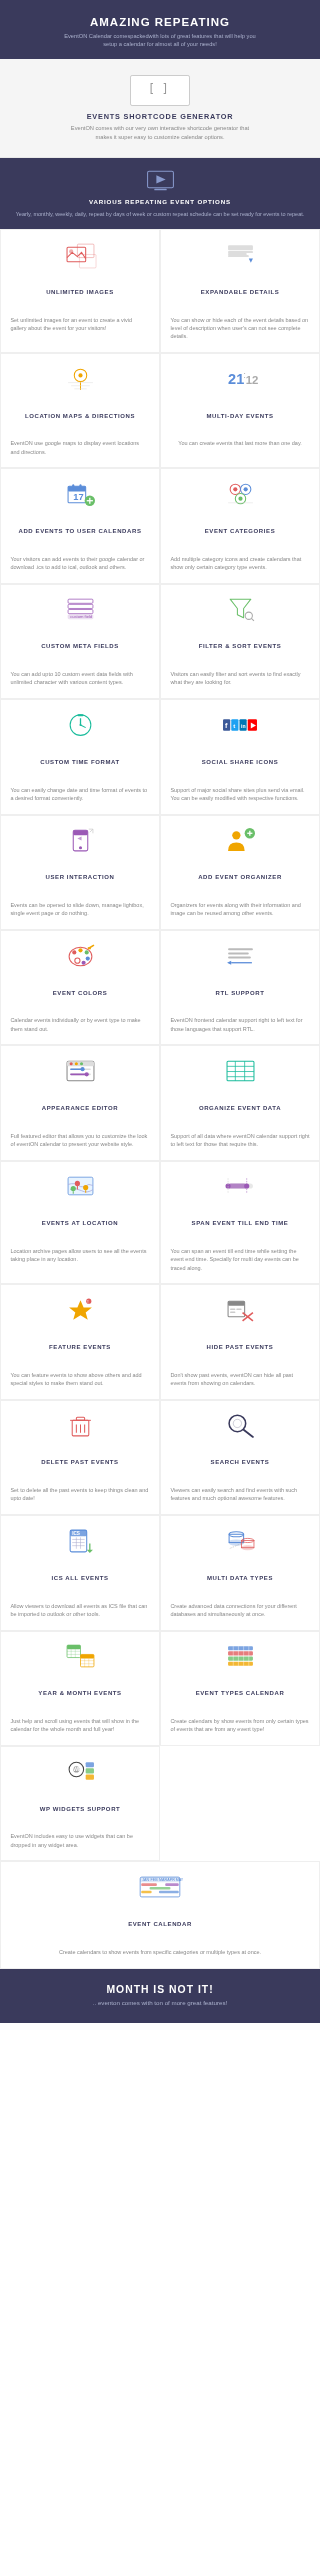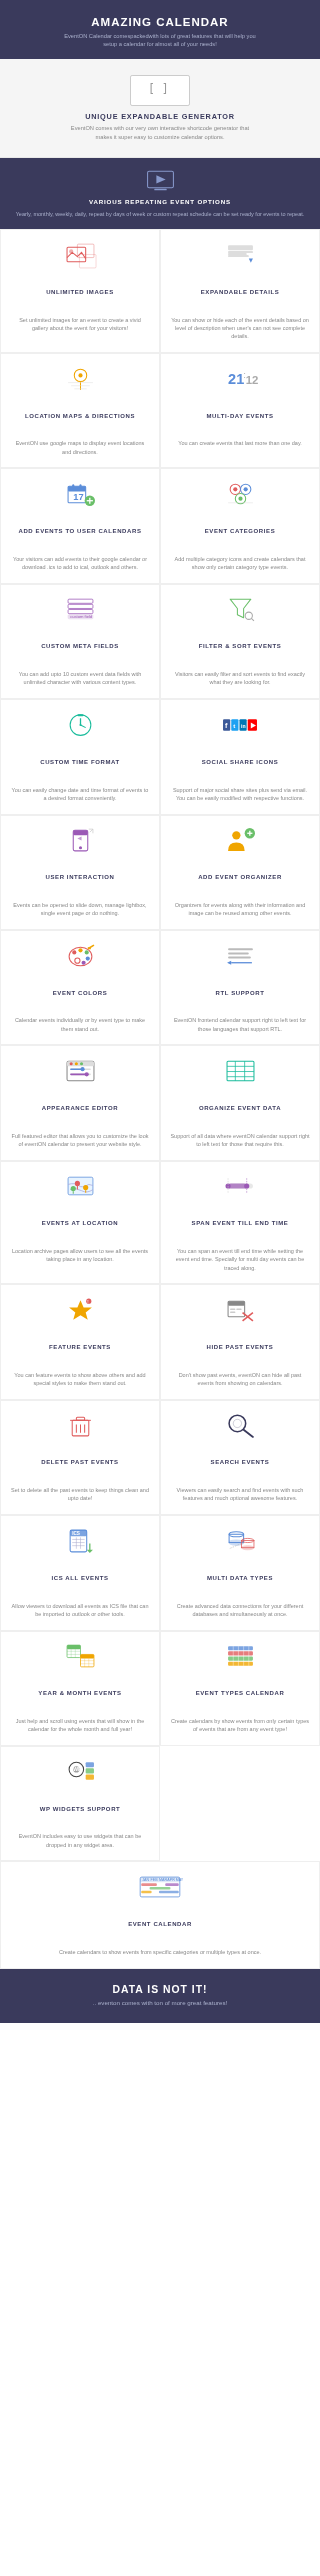--- a/index.html
+++ b/index.html
@@ -73,21 +73,21 @@
 
     
     .features-grid {
       display: grid;
       grid-template-columns: 1fr 1fr;
     }
 
     .feature-cell {
       padding: 11.5px 9.4px;
       border: 0.5px solid #efefef;
-      text-align: center;
+      text-align: left;
       display: flex;
       flex-direction: column;
       align-items: center;
       gap: 19px;
     }
 
     .feature-icon {
       width: 31px;
       height: 26px;
       display: flex;
@@ -132,31 +132,31 @@
       color: #aab0cc;
       line-height: 1.5;
     }
   </style>
 </head>
 <body>
 
 <div class="page-wrapper">
 
   <div class="header">
-    <h1>AMAZING CALENDAR</h1>
+    <h1>AMAZING REPEATING</h1>
     <p>EventON Calendar comespackedwith lots of great features that will help you setup a calendar for almost all of your needs!</p>
   </div>
 
   <div class="shortcode-section">
     <div class="shortcode-box">
       <svg width="26" height="14.6" viewBox="0 0 50 28" style="font-size:18px">
         <text x="2" y="22" font-size="22" fill="#999" font-family="monospace">[  ]</text>
       </svg>
     </div>
-    <h2>UNIQUE EXPANDABLE GENERATOR</h2>
+    <h2>EVENTS SHORTCODE GENERATOR</h2>
     <p>EventON comes with our very own interactive shortcode generator that makes it super easy to customize calendar options.</p>
   </div>
 
   <div style="background:#3a3a5c; text-align:center; padding:11.5px 9.4px; display:flex; flex-direction:column; align-items:center; gap:4.2px;">
     <div>
       <svg width="31" height="23" viewBox="0 0 60 44">
 
         <rect x="5" y="4" width="50" height="32" rx="3" fill="none" stroke="#8899cc" stroke-width="2"></rect>
         <polygon points="22,12 22,28 40,20" fill="#8899cc"></polygon>
         <rect x="18" y="38" width="24" height="3" rx="1" fill="#8899cc"></rect>
@@ -656,18 +656,18 @@
           <rect x="38" y="30" width="38" height="5" rx="2" fill="#5b8dd9" opacity="0.7"></rect>
         </svg>
       </div>
       <h3>EVENT CALENDAR</h3>
       <p>Create calendars to show events from specific categories or multiple types at once.</p>
     </div>
 
   </div>
 
   <div class="footer">
-    <h2>DATA IS NOT IT!</h2>
+    <h2>MONTH IS NOT IT!</h2>
     <p>.. eventon comes with ton of more great features!</p>
   </div>
 
 </div>
 
 
 </body></html>

